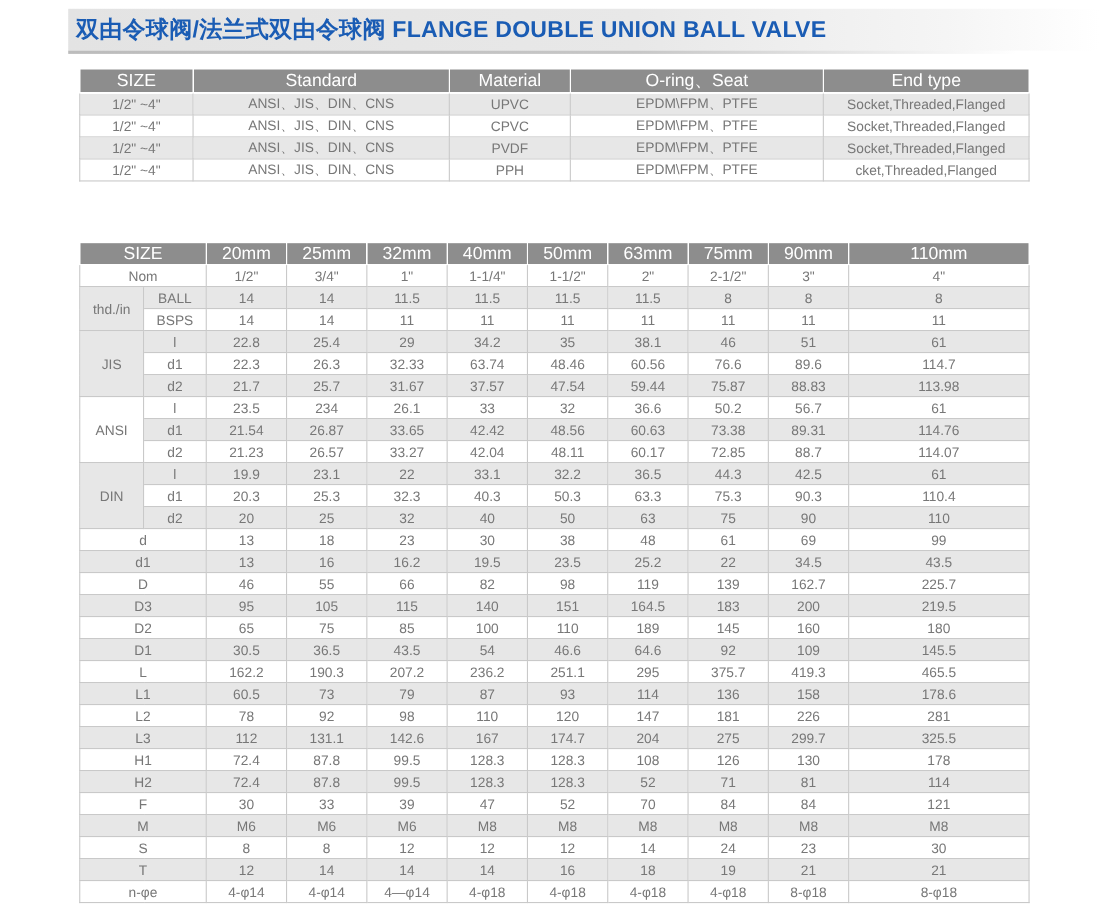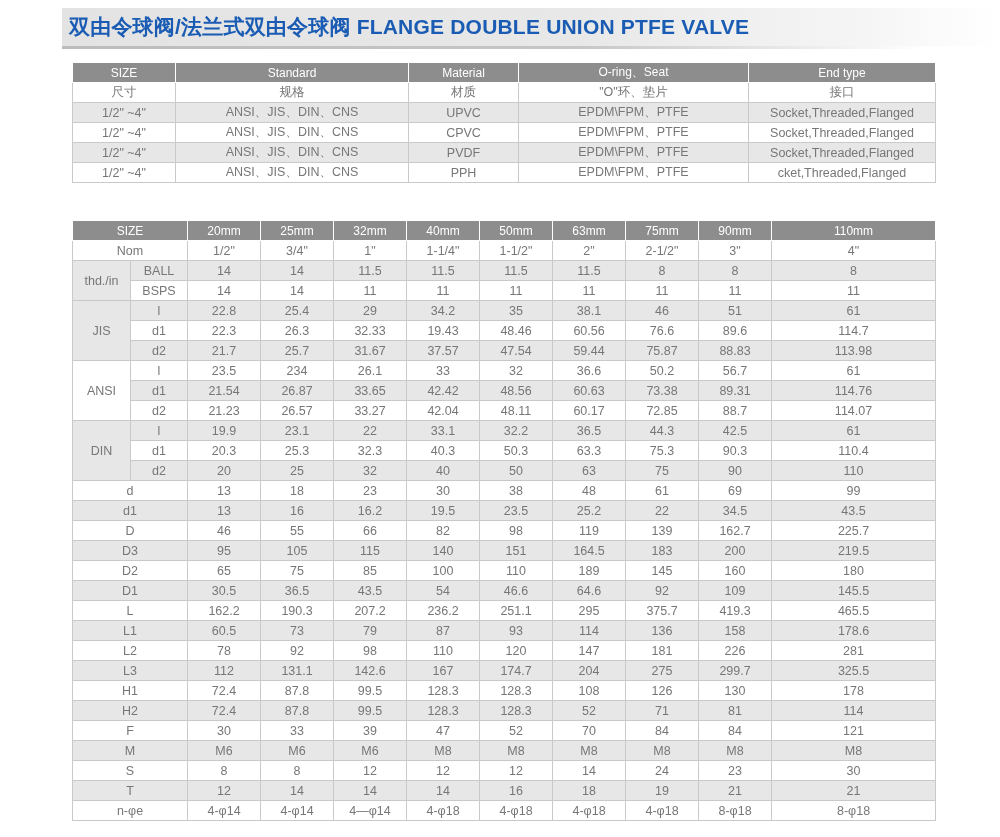--- a/index.html
+++ b/index.html
@@ -26,55 +26,48 @@
     table-layout:fixed; border:1px solid #b3b3b3;
   }
   #spec { top:62px;  width:863px; }
   #dims { top:220px; width:863px; }
   td, th {
     border:1px solid #c9c9c9; height:20px; text-align:center; vertical-align:middle;
     font-size:12.5px; font-weight:normal; color:#777777;
     padding:0 2px; overflow:hidden; white-space:nowrap;
   }
   th.hdr {
-    background:#8d8d8d; color:#ffffff; border:1px solid #ffffff; font-size:12px;
+    background:#8d8d8d; color:#ffffff; border:1px solid #ffffff; font-size:16px;
   }
   tr.shade td { background:#e7e7e7; }
   td.glabel  { background:#ffffff;margin-top:24px; }
 </style>
 </head>
 <body>
 
 <div class="banner">
-  <div class="page-title">双由令球阀/法兰式双由令球阀 FLANGE DOUBLE UNION PTFE VALVE</div>
+  <div class="page-title">双由令球阀/法兰式双由令球阀 FLANGE DOUBLE UNION BALL VALVE</div>
 </div>
 
 <table id="spec">
   <colgroup>
     <col style="width:103px">
       <col style="width:233px">
       <col style="width:110px">
     <col style="width:230px">
       <col style="width:187px">
   </colgroup>
   <thead>
     <tr>
       <th class="hdr">SIZE</th>
       <th class="hdr">Standard</th>
       <th class="hdr">Material</th>
       <th class="hdr">O-ring、Seat</th>
       <th class="hdr">End type</th>
     </tr>
-    <tr>
-      <td>尺寸</td>
-      <td>规格</td>
-      <td>材质</td>
-      <td>"O"环、垫片</td>
-      <td>接口</td>
-    </tr>
   </thead>
   <tbody>
       <tr class="shade">
         <td>1/2" ~4"</td>
         <td>ANSI、JIS、DIN、CNS</td>
         <td>UPVC</td>
         <td>EPDM\FPM、PTFE</td>
         <td>Socket,Threaded,Flanged</td>
       </tr>
       <tr>
@@ -178,21 +171,21 @@
         <td>38.1</td>
         <td>46</td>
         <td>51</td>
         <td>61</td>
       </tr>
       <tr>
         <td>d1</td>
         <td>22.3</td>
         <td>26.3</td>
         <td>32.33</td>
-        <td>19.43</td>
+        <td>63.74</td>
         <td>48.46</td>
         <td>60.56</td>
         <td>76.6</td>
         <td>89.6</td>
         <td>114.7</td>
       </tr>
       <tr class="shade">
         <td>d2</td>
         <td>21.7</td>
         <td>25.7</td>

